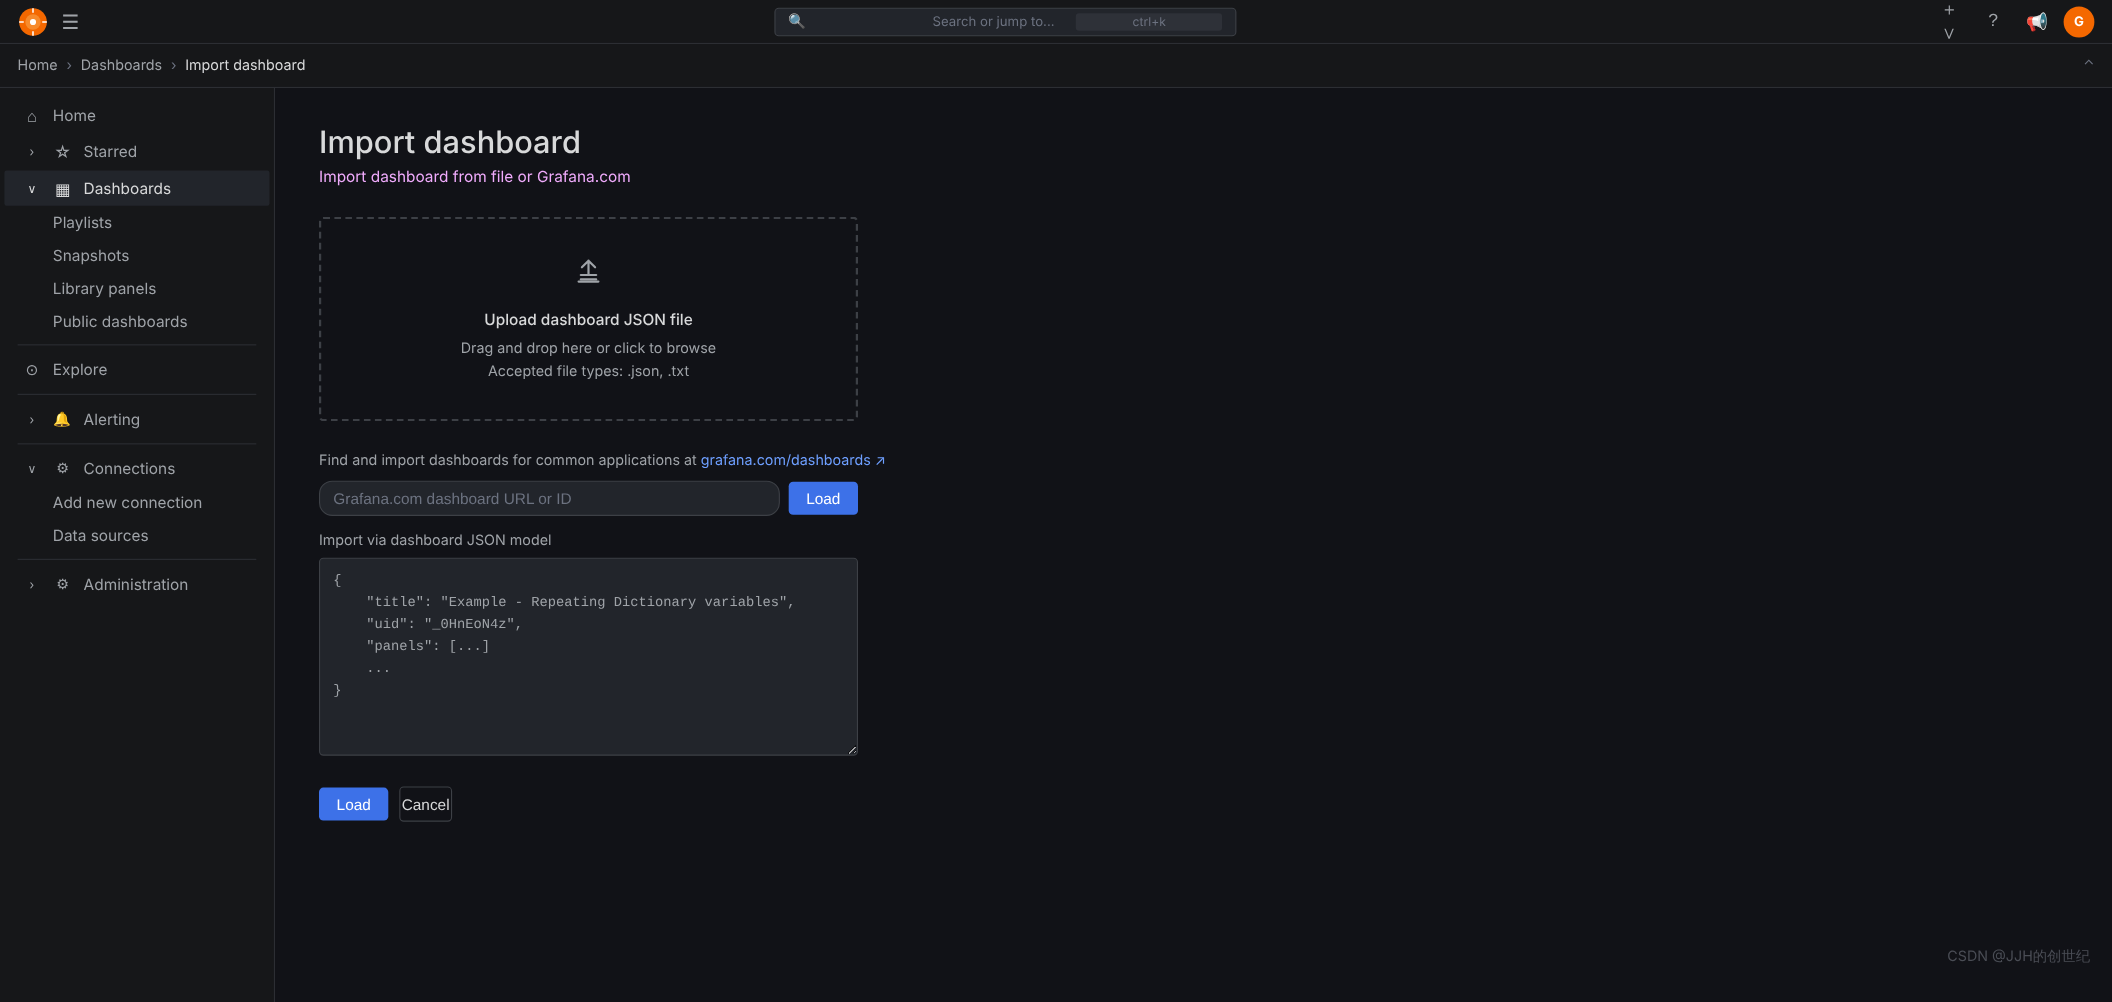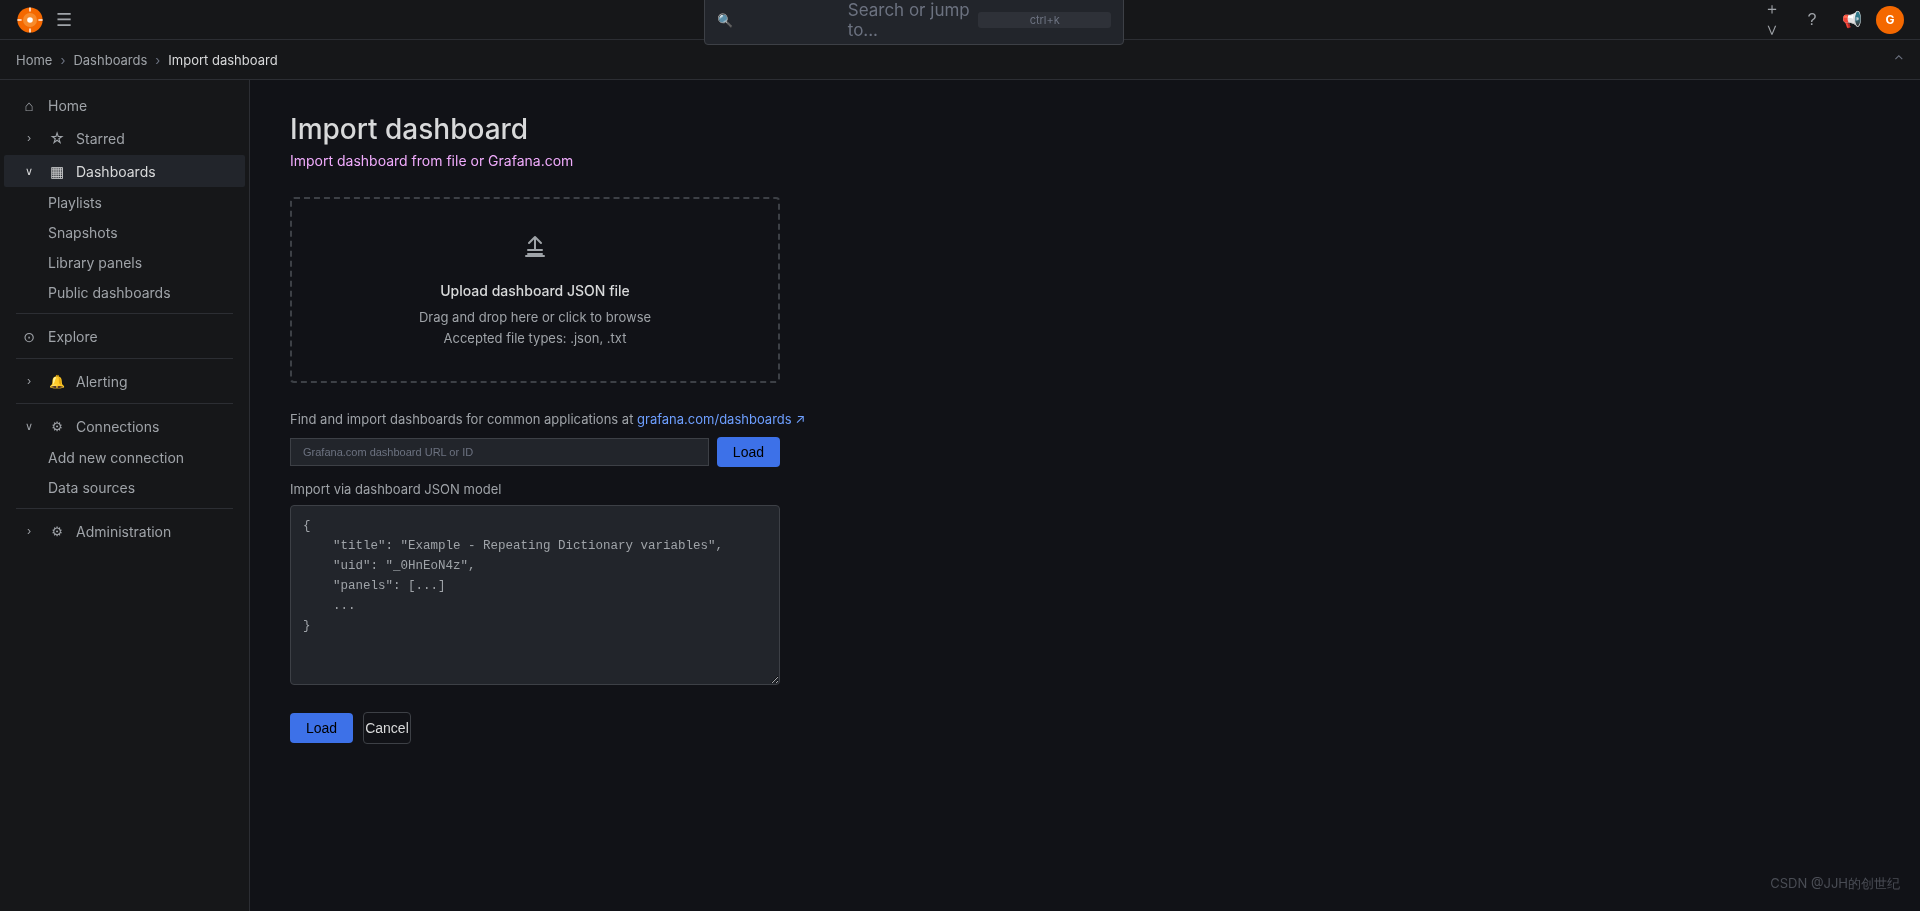--- a/index.html
+++ b/index.html
@@ -45,21 +45,21 @@
       color: #9fa3a8;
       padding: 4px 12px;
       width: 420px;
       display: flex;
       align-items: center;
       gap: 8px;
       cursor: pointer;
     }
     .topbar-search span {
       flex: 1;
-      font-size: 17px;
+      font-size: 12px;
       color: #6c7280;
     }
     .topbar-search .shortcut {
       font-size: 11px;
       color: #6c7280;
       background: #2e3138;
       border-radius: 3px;
       padding: 1px 5px;
       text-align: center;
     }
@@ -242,30 +242,30 @@
     .find-input-row {
       display: flex;
       align-items: center;
       gap: 8px;
       width: 490px;
     }
     .find-input {
       flex: 1;
       background: #22252b;
       border: 1px solid #3d4046;
-      border-radius: 0;
+      border-radius: 12px;
       color: #d8d9da;
       padding: 7px 12px;
-      font-size: 11px;
+      font-size: 14px;
       outline: none;
     }
     .find-input::placeholder { color: #6c7280; }
     .btn-primary {
       background: #3d71e8;
-      color: #000000;
+      color: #ffffff;
       border: none;
       border-radius: 4px;
       padding: 7px 16px;
       font-size: 14px;
       cursor: pointer;
       white-space: nowrap;
     }
 
     
     .json-section {
@@ -309,21 +309,21 @@
 
     
     .grafana-logo {
       width: 28px;
       height: 28px;
     }
 
     
     .watermark {
       position: fixed;
-      bottom: 18px;
+      bottom: 32px;
       right: 20px;
       color: #4a4d55;
       font-size: 13px;
     }
   </style>
 </head>
 <body>
 
 <div class="topbar">
   <div class="topbar-left">

